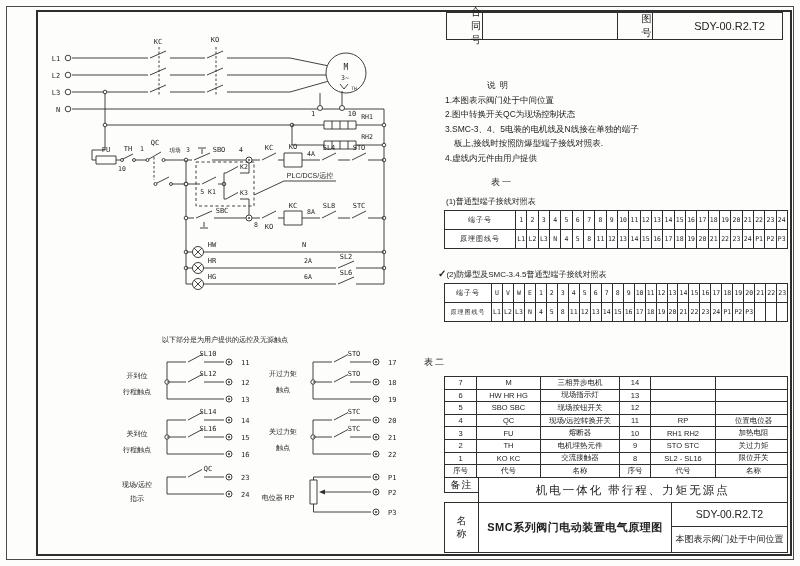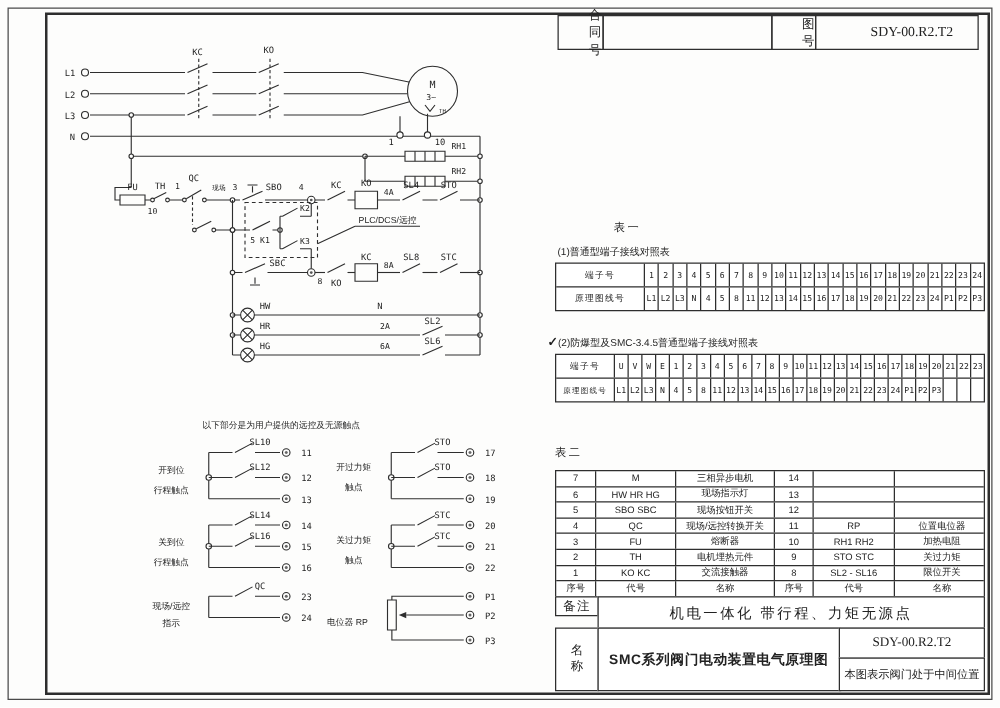--- a/index.html
+++ b/index.html
@@ -3,21 +3,21 @@
 <meta charset="utf-8">
 <style>
   html,body{margin:0;padding:0;background:#ffffff;}
   #page{position:relative;width:800px;height:566px;background:#fdfdfc;overflow:hidden;
         font-family:"Liberation Sans",sans-serif;color:#222;}
   .abs{position:absolute;box-sizing:border-box;}
   #frame-outer{left:6px;top:6px;width:788px;height:554px;border:1px solid #4a4a4a;}
   #frame-inner{left:36px;top:10px;width:756px;height:546px;border:2px solid #2e2e2e;}
   .hbox{border:1.5px solid #2e2e2e;display:flex;align-items:center;justify-content:center;padding-left:24px;}
   .zh10{font-size:10px;letter-spacing:1px;}
-  .mono{font-family:Liberation Serif, serif;}
+  .mono{font-family:Liberation Sans, sans-serif;}
   
   #notes{left:445px;top:78px;width:330px;font-size:8.5px;line-height:14.5px;color:#1d1d1d;}
   #notes .ntitle{margin-left:42px;letter-spacing:4px;}
   #notes .indent{margin-left:9px;}
   .seclabel{font-size:9px;letter-spacing:2px;color:#1d1d1d;}
   .subtitle{font-size:8px;color:#1d1d1d;}
   
   .tgrid{display:flex;flex-direction:column;border:1.5px solid #2e2e2e;background:#fff;}
   .trow{display:flex;height:18px;}
   .trow + .trow{border-top:1px solid #2e2e2e;}
@@ -53,20 +53,28 @@
   <div class="abs hbox" style="left:482px;top:12px;width:136px;height:28px;font-size:10px;">
       <span></span>
     </div>
   <div class="abs hbox zh10" style="left:617px;top:12px;width:36px;height:28px;">
       <span>图号</span>
     </div>
   <div class="abs hbox mono" style="left:652px;top:12px;width:131px;height:28px;font-size:11px;">
       <span>SDY-00.R2.T2</span>
     </div>
 
+  <div class="abs" id="notes">
+    <div class="ntitle">说明</div>
+    <div>1.本图表示阀门处于中间位置</div>
+    <div>2.图中转换开关QC为现场控制状态</div>
+    <div>3.SMC-3、4、5电装的电机线及N线接在单独的端子</div>
+    <div class="indent">板上,接线时按照防爆型端子接线对照表.</div>
+    <div>4.虚线内元件由用户提供</div>
+  </div>
 
   <div class="abs seclabel" style="left:456px;top:176px;margin-left:35px;">表一</div>
   <div class="abs subtitle" style="left:446px;top:196px;">(1)普通型端子接线对照表</div>
   <div class="abs tgrid t1" style="left:444px;top:210px;width:344px;">
     <div class="trow">
       <div class="thead">端子号</div>
       <div class="tcells">
           <div>1</div>
           <div>2</div>
           <div>3</div>
@@ -187,21 +195,21 @@
           <div>P1</div>
           <div>P2</div>
           <div>P3</div>
           <div></div>
           <div></div>
           <div></div>
         </div>
     </div>
   </div>
 
-  <div class="abs seclabel" style="left:444px;top:356px;">表二</div>
+  <div class="abs seclabel" style="left:424px;top:356px;">表二</div>
   <div class="abs cgrid" style="left:444px;top:376px;width:344px;">
       <div class="crow">
         <div style="width: 31px; flex: 0 0 auto;">7</div>
         <div style="width: 63px; flex: 0 0 auto;">M</div>
         <div style="width: 78px; flex: 0 0 auto;">三相异步电机</div>
         <div style="width: 30px; flex: 0 0 auto;">14</div>
         <div style="width: 64px; flex: 0 0 auto;"></div>
         <div style="width: 75px; flex: 0 0 auto;"></div>
       </div>
       <div class="crow">

